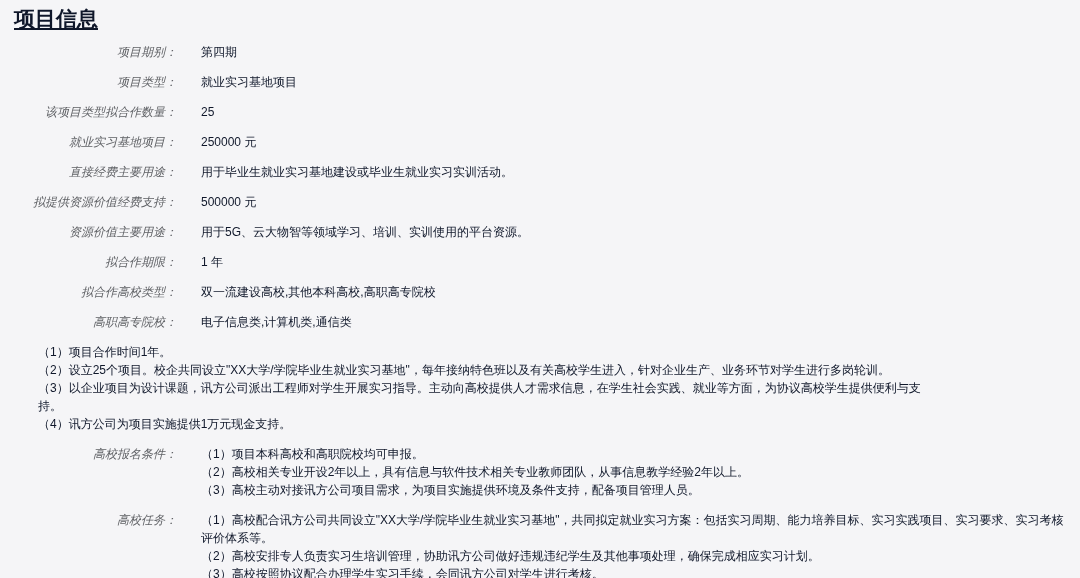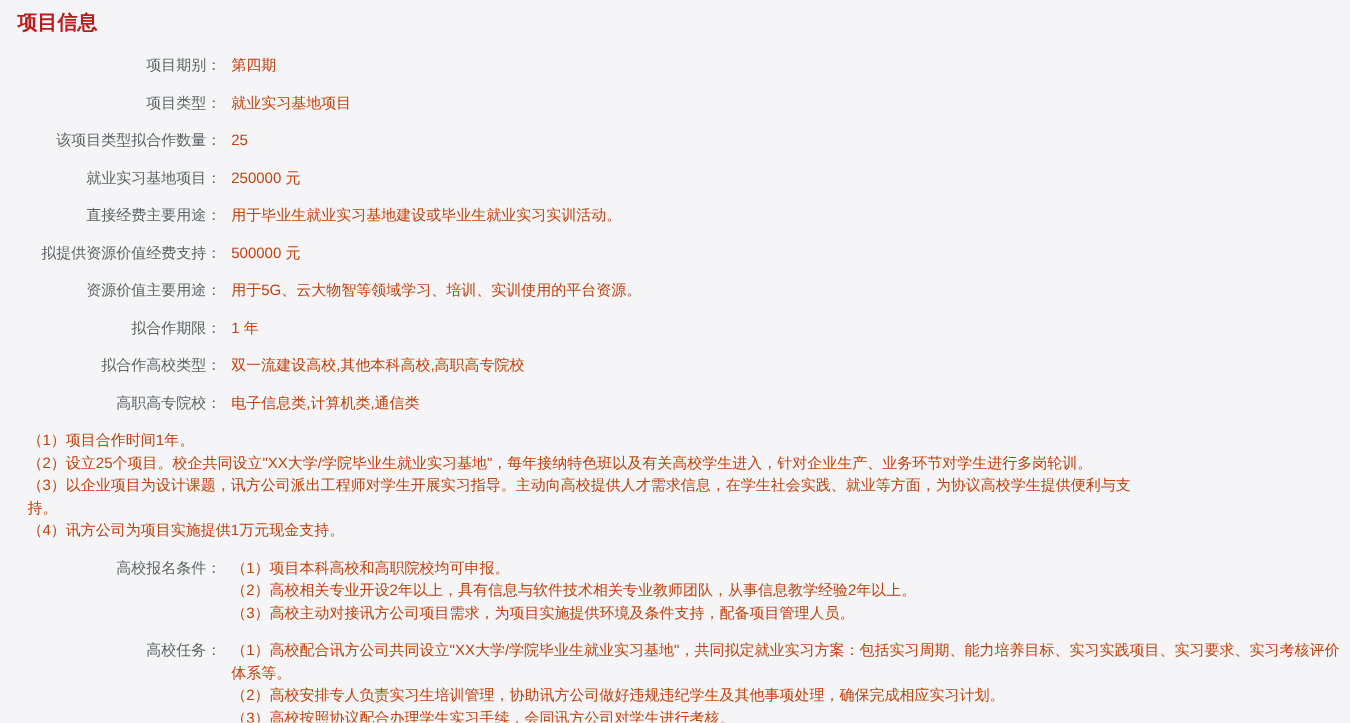--- a/index.html
+++ b/index.html
@@ -8,44 +8,46 @@
     background: #f5f5f7;
     font-family: "Liberation Sans", "DejaVu Sans", sans-serif;
     overflow: hidden;
   }
   .page {
     width: 1080px; height: 578px;
     padding: 9px 7px 0 14px;
     overflow: hidden;
   }
   .page-title {
-    font-size: 16px;
+    font-size: 21px;
     font-weight: bold;
-    color: #b91c1c;
+    color: #0f172a;
     line-height: 20px;
     margin-bottom: 14px;
+    text-decoration: underline;
   }
   .form-row {
     display: flex;
     align-items: flex-start;
     margin-bottom: 12px;
     font-size: 12px;
     line-height: 18px;
   }
   .form-label {
     width: 163px;
     flex: 0 0 163px;
     text-align: right;
     color: #606266;
+    font-style: italic;
   }
   .form-value {
-    margin-left: 8px;
+    margin-left: 24px;
     width: 888px;
     max-width: 888px;
-    color: #c2410c;
+    color: #0f172a;
     white-space: pre-line;
     word-break: break-all;
     overflow-wrap: anywhere;
   }
 </style>
 </head>
 <body>
 
 <div class="page">
   <h1 class="page-title">项目信息</h1>

